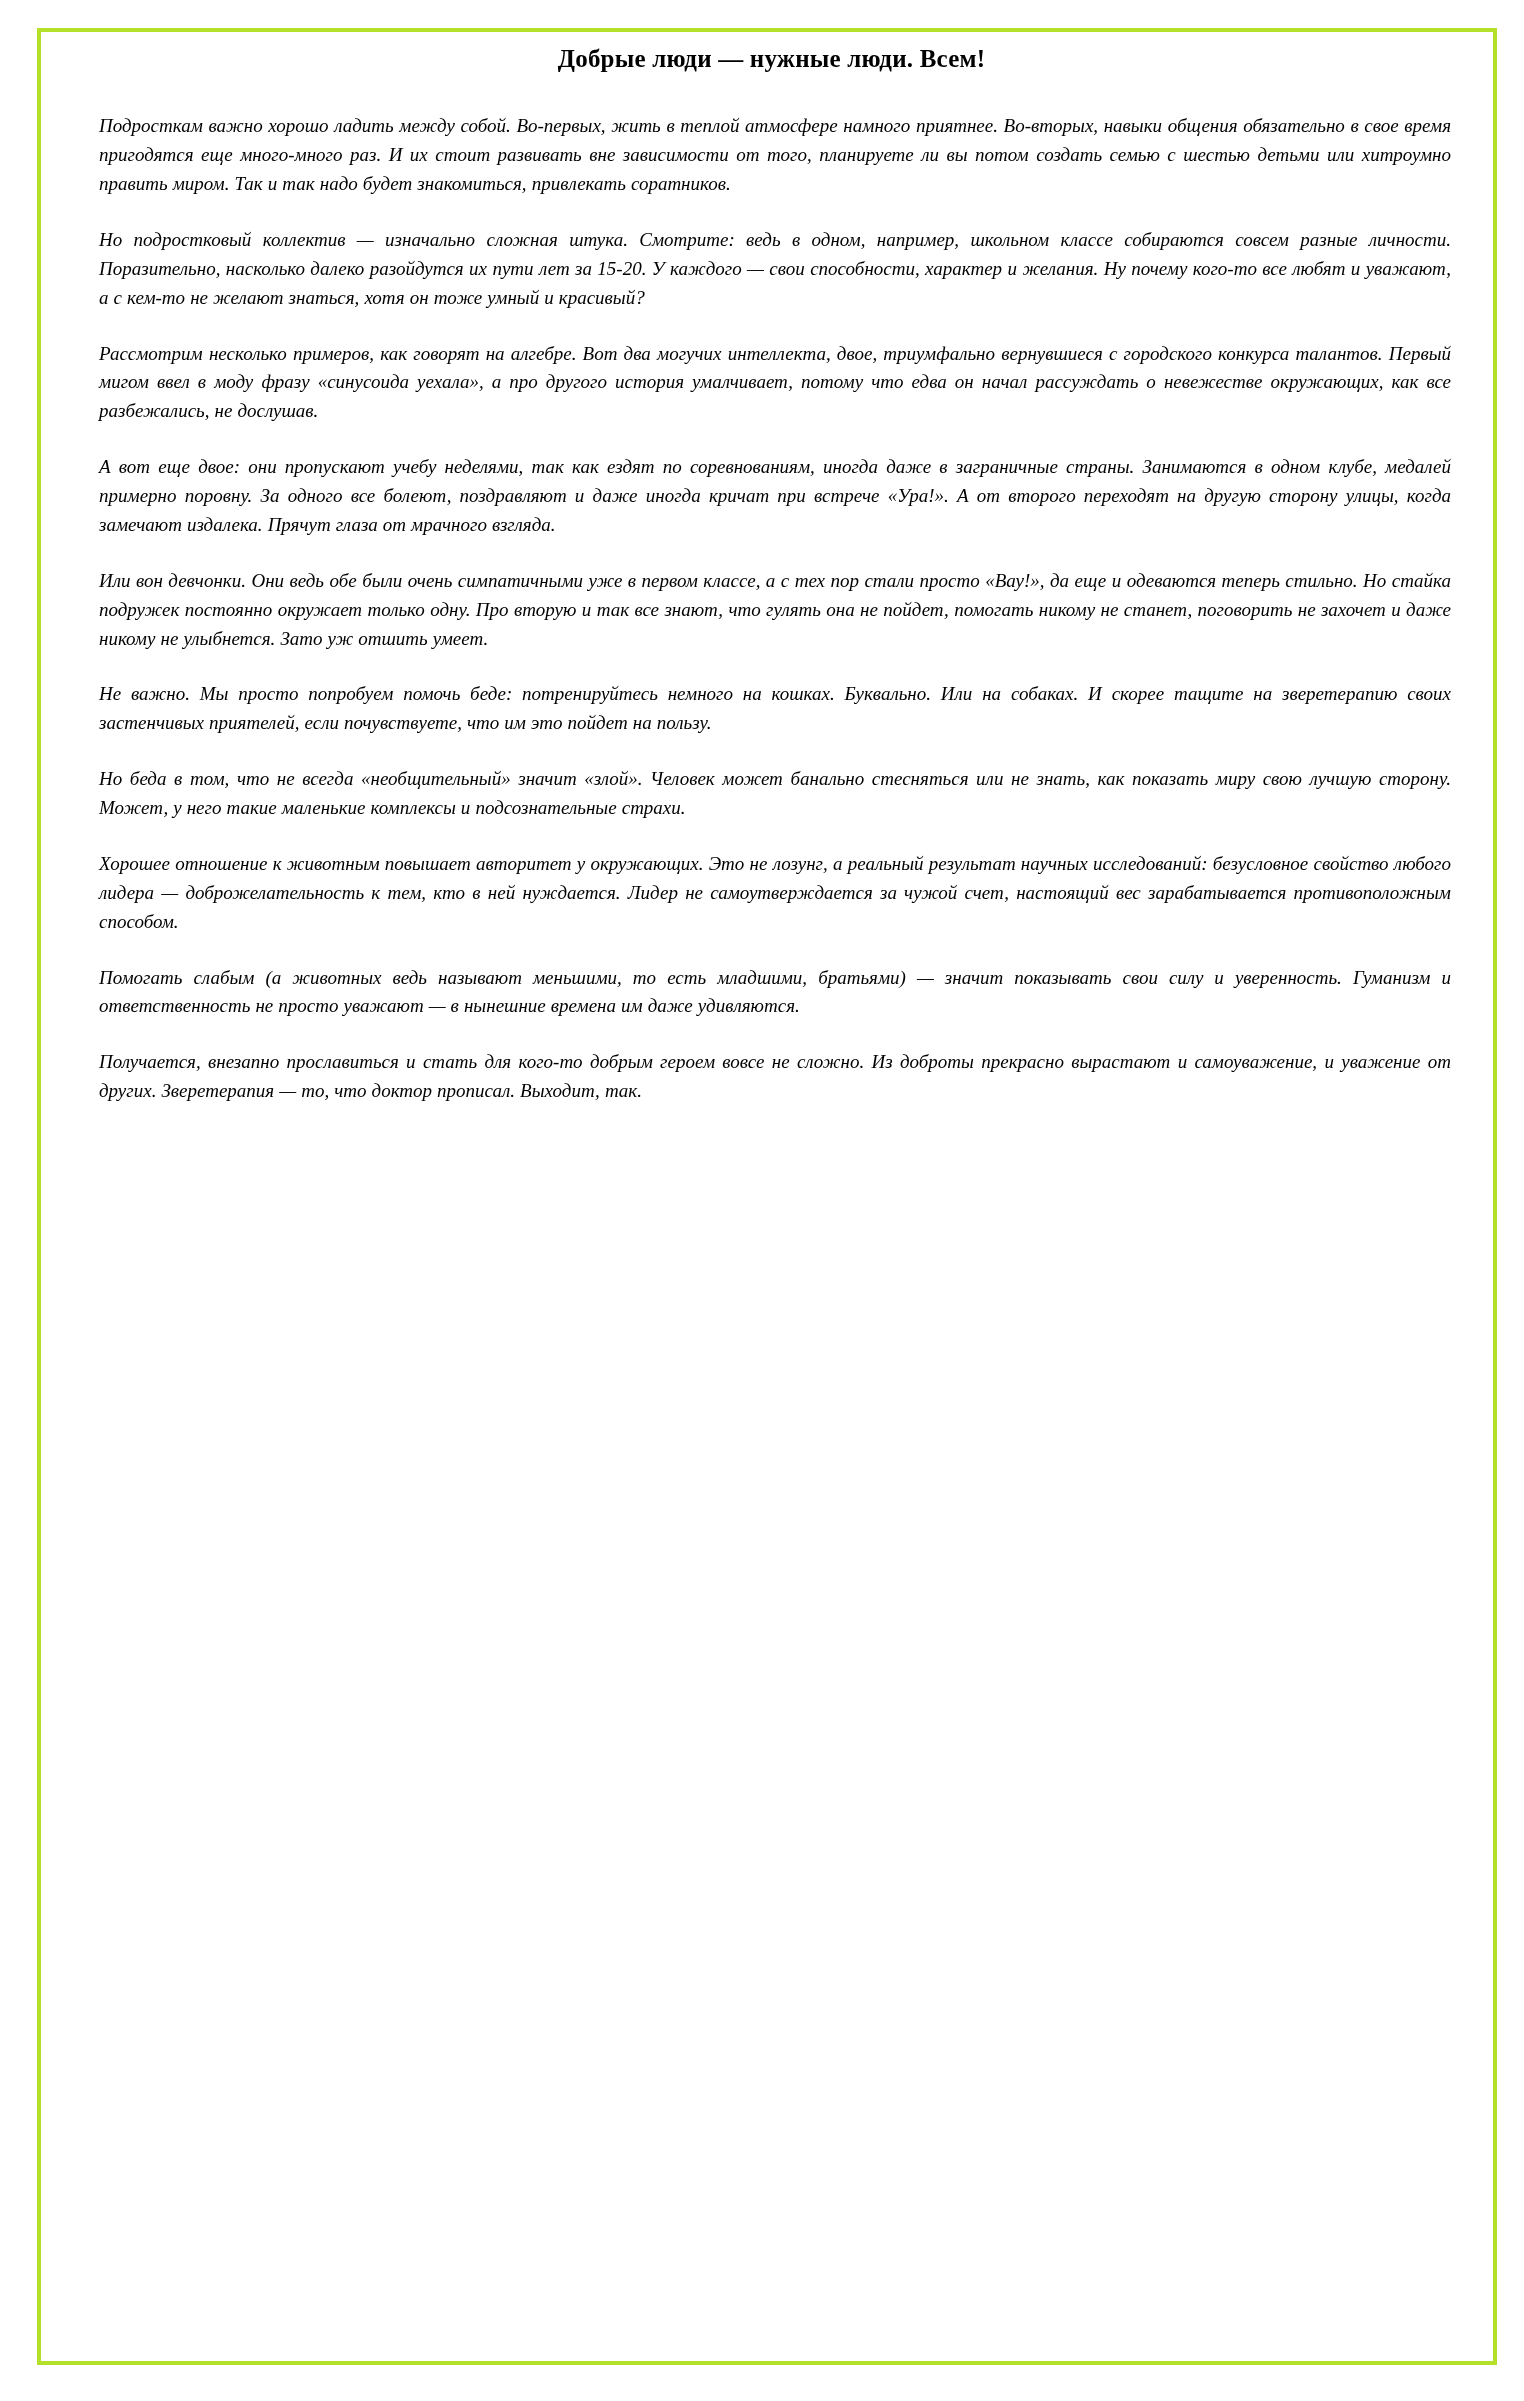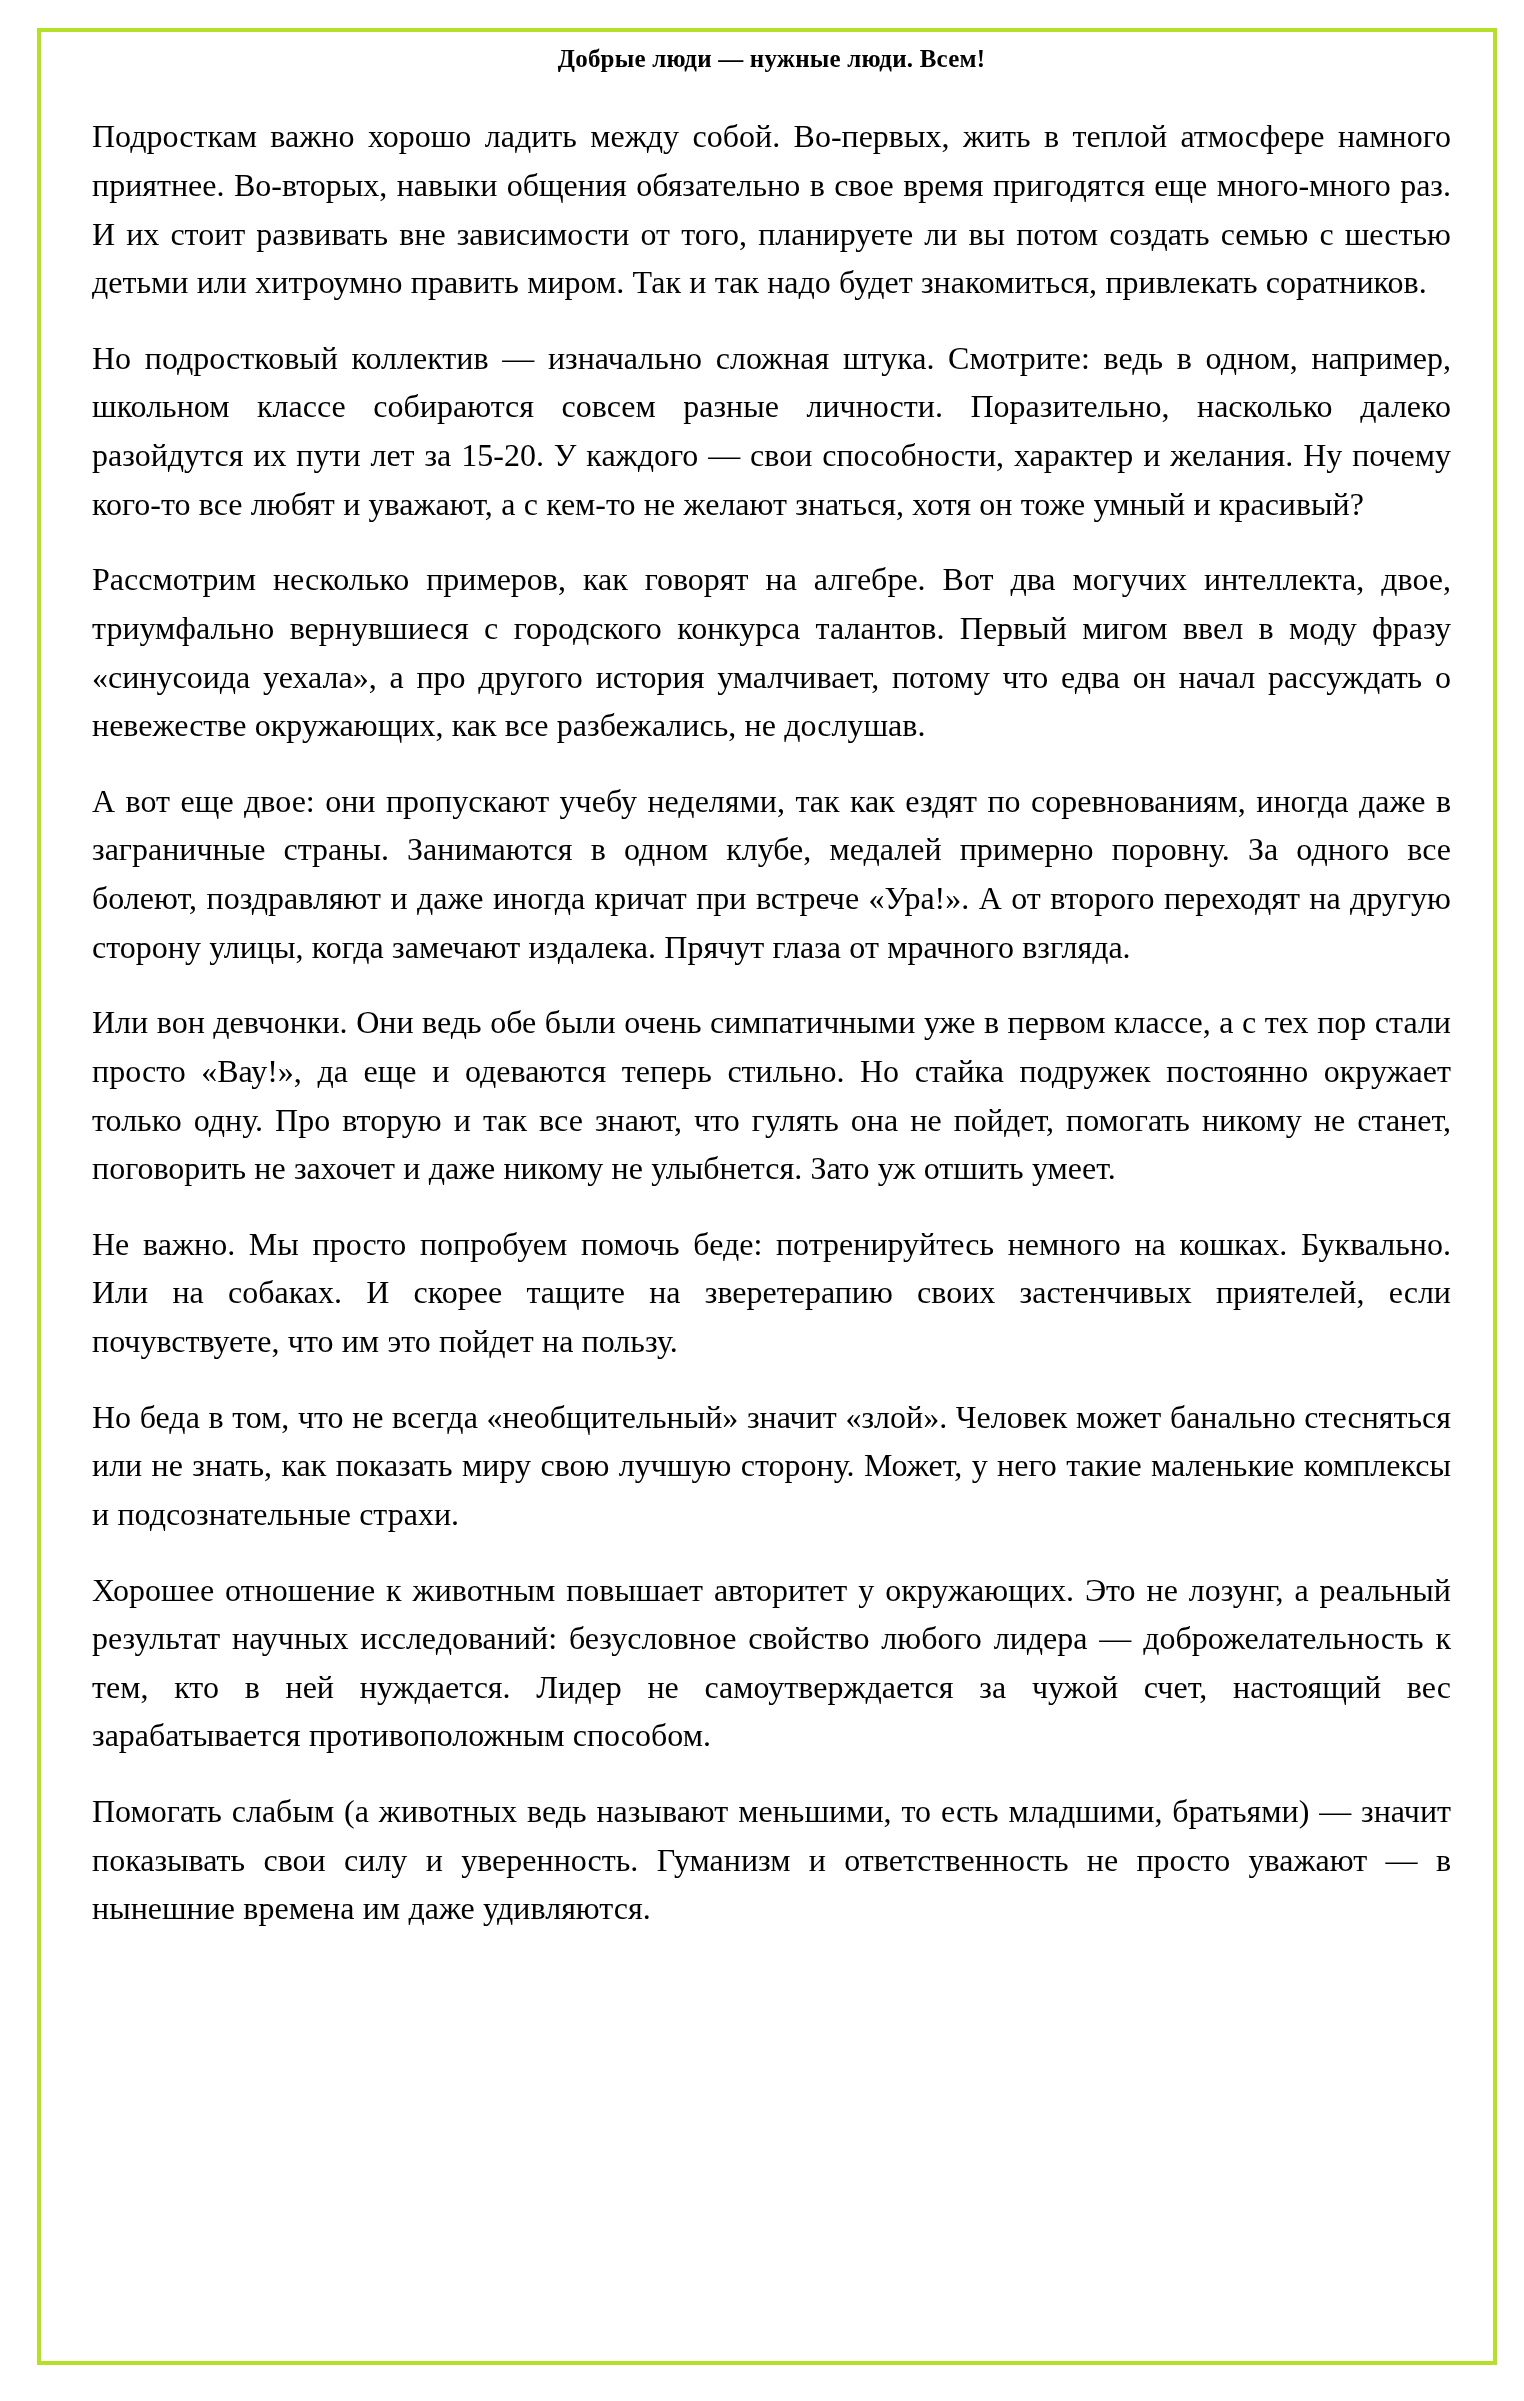--- a/index.html
+++ b/index.html
@@ -38,27 +38,28 @@
   }
   #doc-title {
     font-size: 25px;
     font-weight: bold;
     text-align: center;
     letter-spacing: 0.2px;
     margin: 0 0 38px 0;
     line-height: 1.25;
   }
   .para {
-    font-size: 32px;
+    font-size: 19px;
     line-height: 1.52;
     text-align: justify;
     text-justify: inter-word;
-    margin: 0 0 27px 0;
+    margin: 0 0 27px 7px;
     hyphens: none;
     word-spacing: 0.3px;
+    font-style: italic;
   }
   .para:last-child { margin-bottom: 0; }
 </style>
 </head>
 <body>
 
 <div id="page">
 
   <div id="border-frame" style="border-color: rgb(181, 224, 42);"></div>
 
@@ -68,16 +69,17 @@
 
     <p class="para">Подросткам важно хорошо ладить между собой. Во-первых, жить в теплой атмосфере намного приятнее. Во-вторых, навыки общения обязательно в свое время пригодятся еще много-много раз. И их стоит развивать вне зависимости от того, планируете ли вы потом создать семью с шестью детьми или хитроумно править миром. Так и так надо будет знакомиться, привлекать соратников.</p>
     <p class="para">Но подростковый коллектив — изначально сложная штука. Смотрите: ведь в одном, например, школьном классе собираются совсем разные личности. Поразительно, насколько далеко разойдутся их пути лет за 15-20. У каждого — свои способности, характер и желания. Ну почему кого-то все любят и уважают, а с кем-то не желают знаться, хотя он тоже умный и красивый?</p>
     <p class="para">Рассмотрим несколько примеров, как говорят на алгебре. Вот два могучих интеллекта, двое, триумфально вернувшиеся с городского конкурса талантов. Первый мигом ввел в моду фразу «синусоида уехала», а про другого история умалчивает, потому что едва он начал рассуждать о невежестве окружающих, как все разбежались, не дослушав.</p>
     <p class="para">А вот еще двое: они пропускают учебу неделями, так как ездят по соревнованиям, иногда даже в заграничные страны. Занимаются в одном клубе, медалей примерно поровну. За одного все болеют, поздравляют и даже иногда кричат при встрече «Ура!». А от второго переходят на другую сторону улицы, когда замечают издалека. Прячут глаза от мрачного взгляда.</p>
     <p class="para">Или вон девчонки. Они ведь обе были очень симпатичными уже в первом классе, а с тех пор стали просто «Вау!», да еще и одеваются теперь стильно. Но стайка подружек постоянно окружает только одну. Про вторую и так все знают, что гулять она не пойдет, помогать никому не станет, поговорить не захочет и даже никому не улыбнется. Зато уж отшить умеет.</p>
     <p class="para">Не важно. Мы просто попробуем помочь беде: потренируйтесь немного на кошках. Буквально. Или на собаках. И скорее тащите на зверетерапию своих застенчивых приятелей, если почувствуете, что им это пойдет на пользу.</p>
     <p class="para">Но беда в том, что не всегда «необщительный» значит «злой». Человек может банально стесняться или не знать, как показать миру свою лучшую сторону. Может, у него такие маленькие комплексы и подсознательные страхи.</p>
     <p class="para">Хорошее отношение к животным повышает авторитет у окружающих. Это не лозунг, а реальный результат научных исследований: безусловное свойство любого лидера — доброжелательность к тем, кто в ней нуждается. Лидер не самоутверждается за чужой счет, настоящий вес зарабатывается противоположным способом.</p>
     <p class="para">Помогать слабым (а животных ведь называют меньшими, то есть младшими, братьями) — значит показывать свои силу и уверенность. Гуманизм и ответственность не просто уважают — в нынешние времена им даже удивляются.</p>
+    <p class="para">Получается, внезапно прославиться и стать для кого-то добрым героем вовсе не сложно. Из доброты прекрасно вырастают и самоуважение, и уважение от других. Зверетерапия — то, что доктор прописал. Выходит, так.</p>
 
   </div>
 </div>
 
 
 </body></html>

